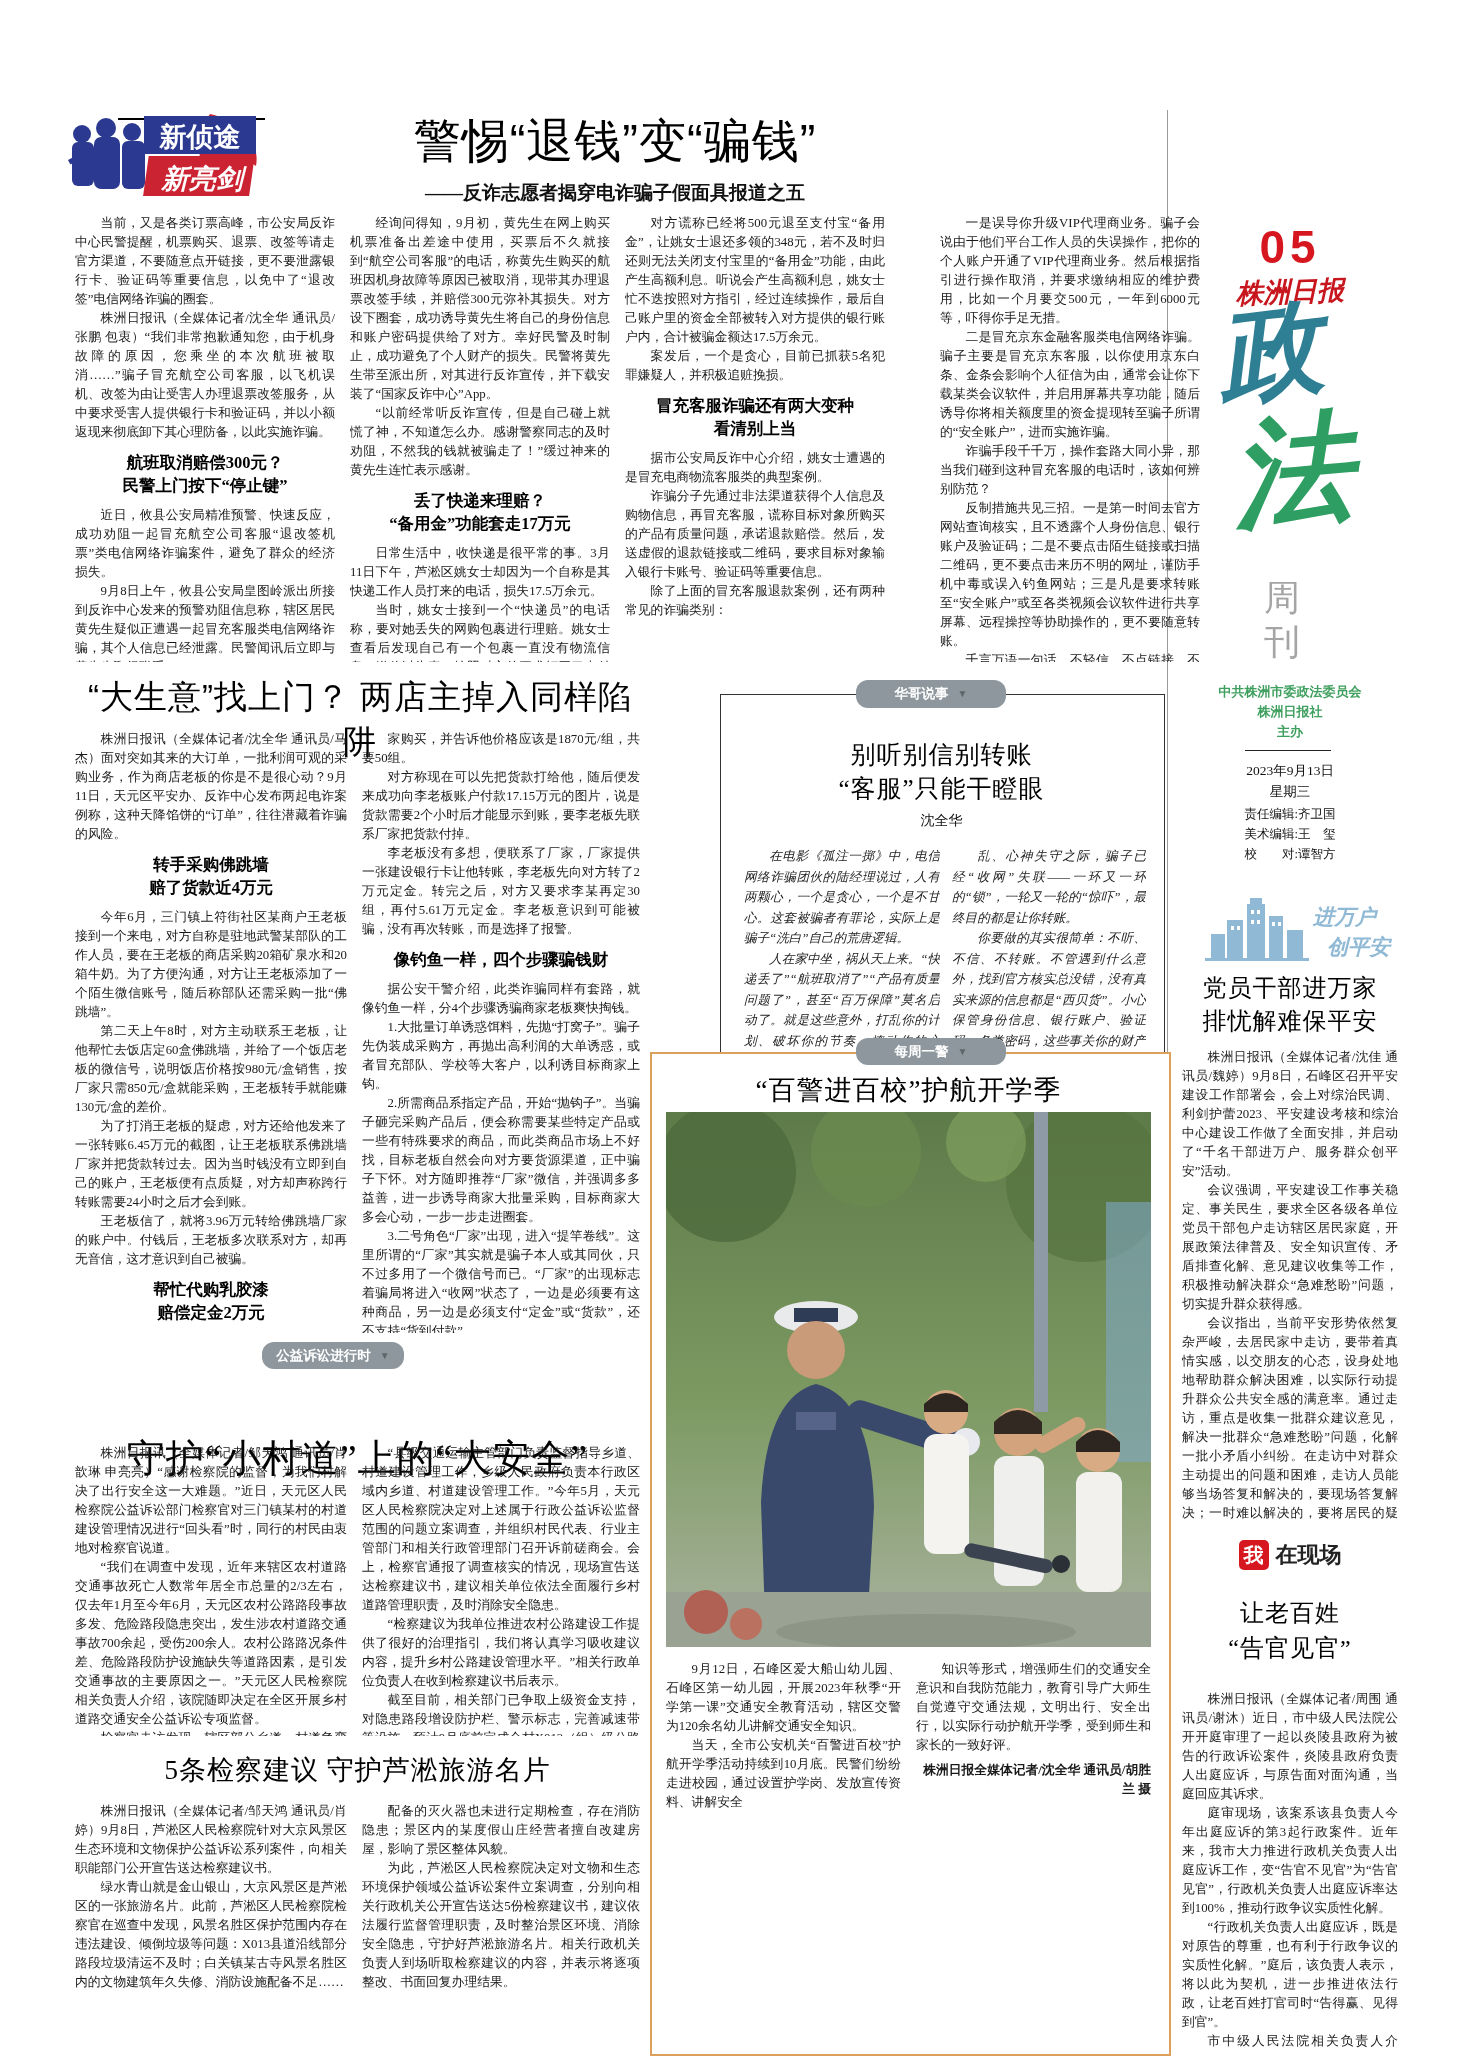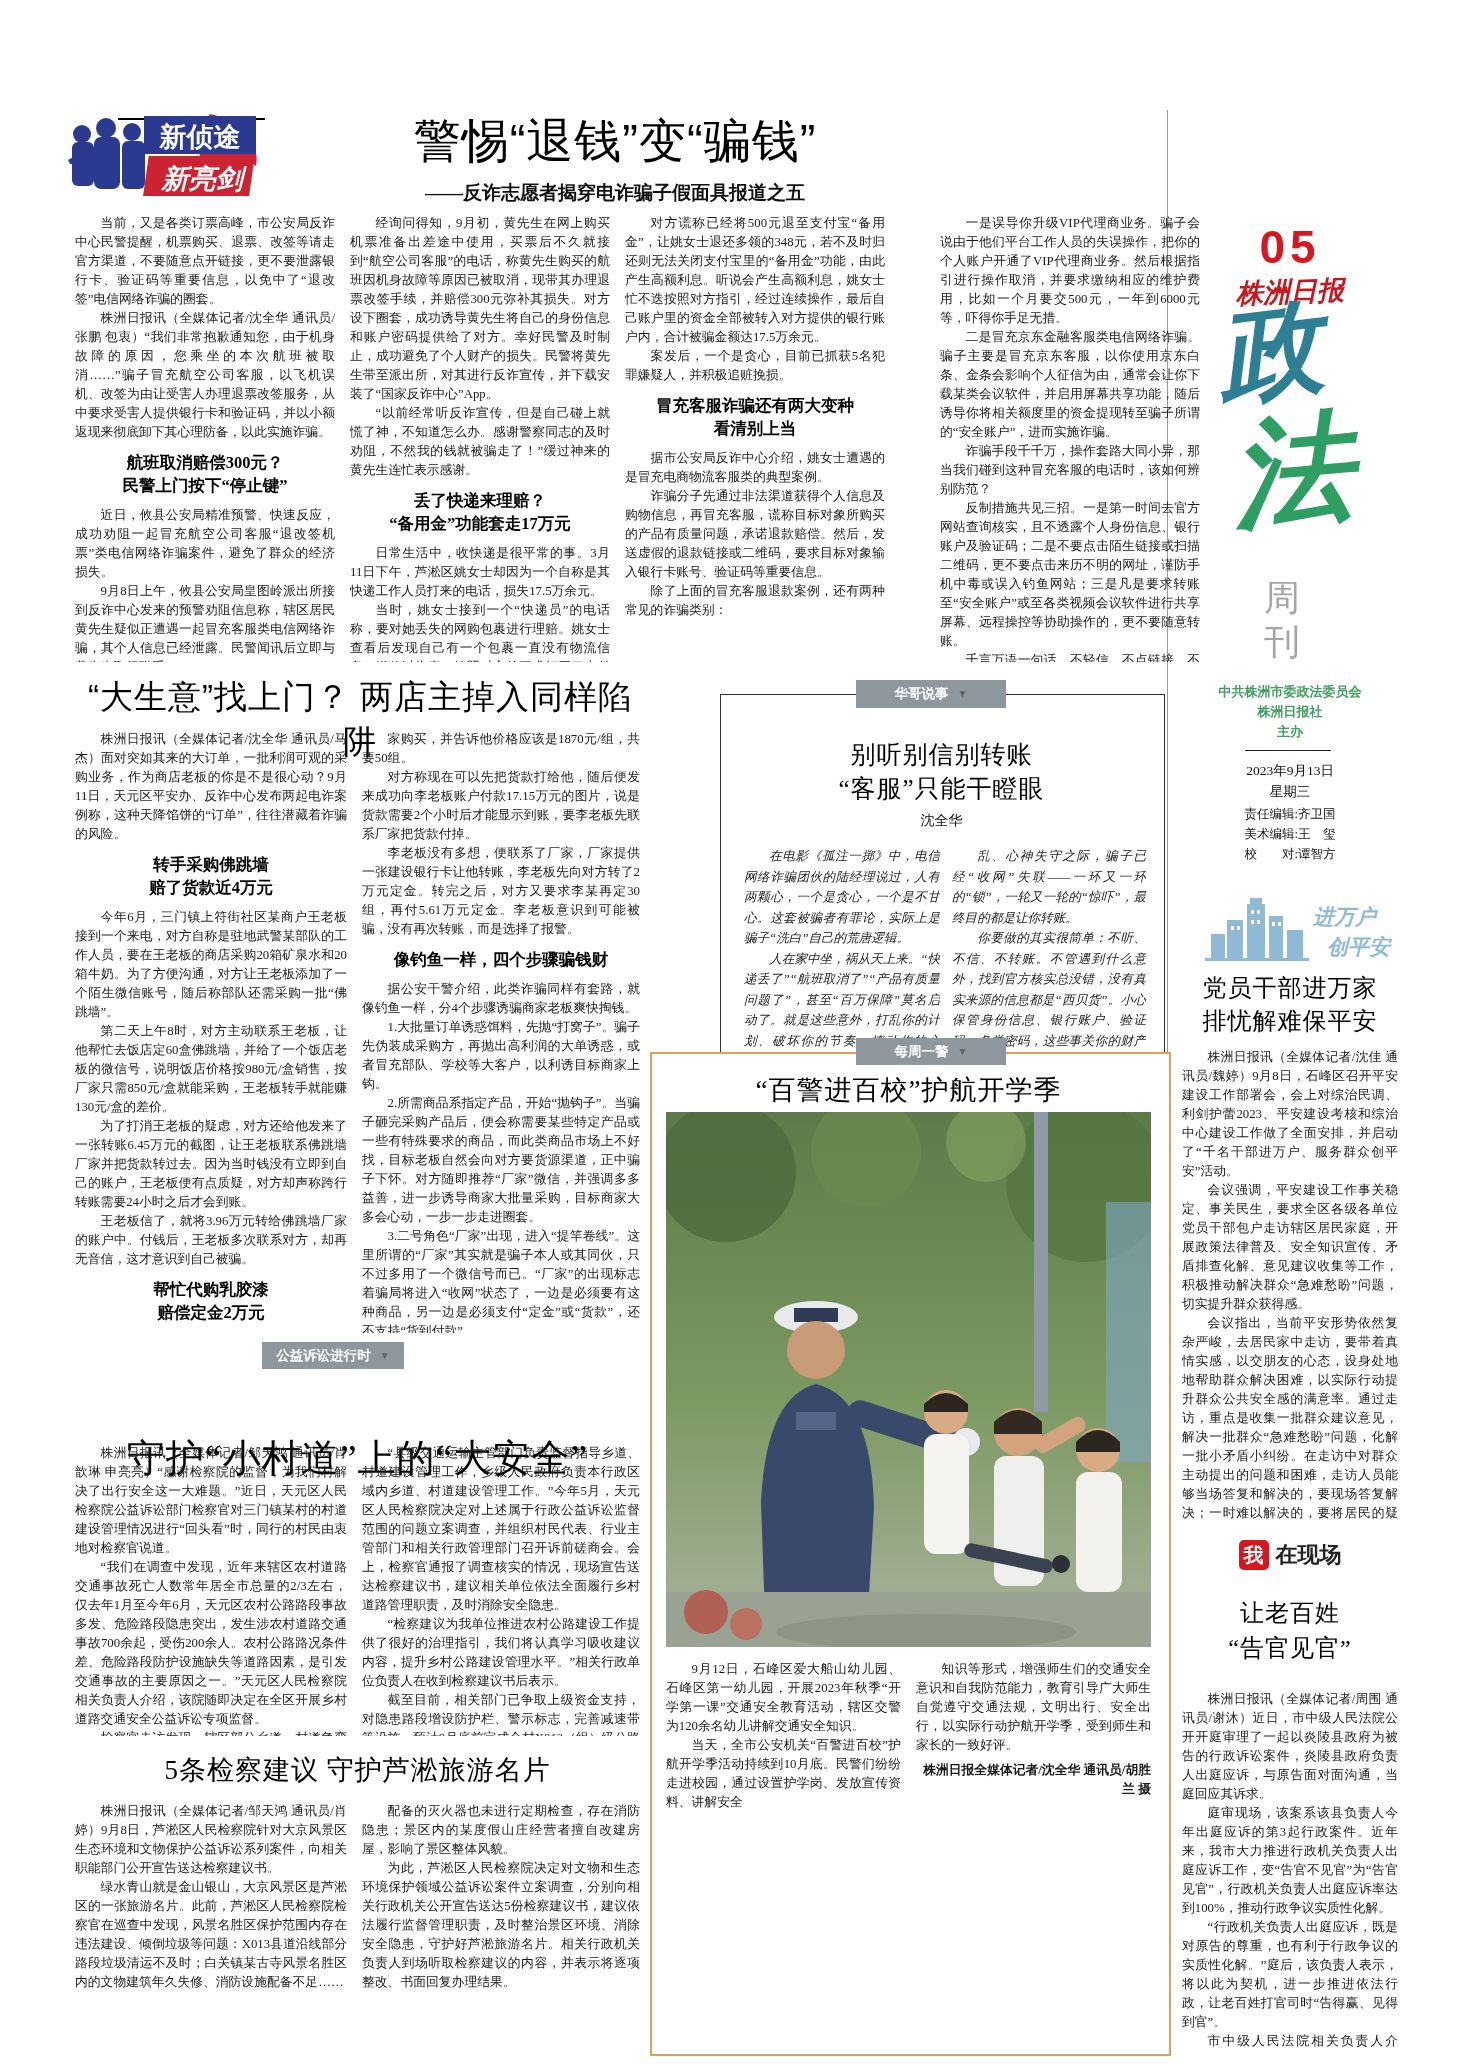--- a/index.html
+++ b/index.html
@@ -10,21 +10,21 @@
   .col{position:absolute;text-align:justify;overflow:hidden;font-size:12.8px;line-height:19px;color:#1a1a1a;}
   .col p.para{margin:0;text-indent:2em;}
   .col .colhead{font-weight:bold;text-align:center;text-indent:0;font-size:16.5px;line-height:23px;margin:9px 0;color:#000;}
   .col p.credit{margin:6px 0 0;text-align:right;font-weight:bold;text-indent:0;}
   .kai{font-style:italic;font-size:12.6px;line-height:20.5px;color:#222;}
   
   .bighead{position:absolute;text-align:center;font-family:"Liberation Sans","DejaVu Sans",sans-serif;
            font-weight:400;color:#000;letter-spacing:1px;}
   
   .tab{position:absolute;background:#8d979d;color:#fff;display:flex;align-items:center;justify-content:center;
-       gap:9px;font:bold 13.5px/1 "Liberation Sans","DejaVu Sans",sans-serif;}
+       gap:9px;font:bold 13.5px/1 "Liberation Sans","DejaVu Sans",sans-serif;border-radius:12px;}
   .tab .tri{color:#5d676c;font-size:10px;}
   
   .boxframe{position:absolute;border:1px solid #333;background:#fff;}
   .orangeframe{position:absolute;border:2px solid #dda05a;background:#fff;}
   .vline{position:absolute;width:1px;background:#9a9a9a;}
   .lines div{margin:0;}
   .center{text-align:center;}
 </style>
 </head>
 <body>

